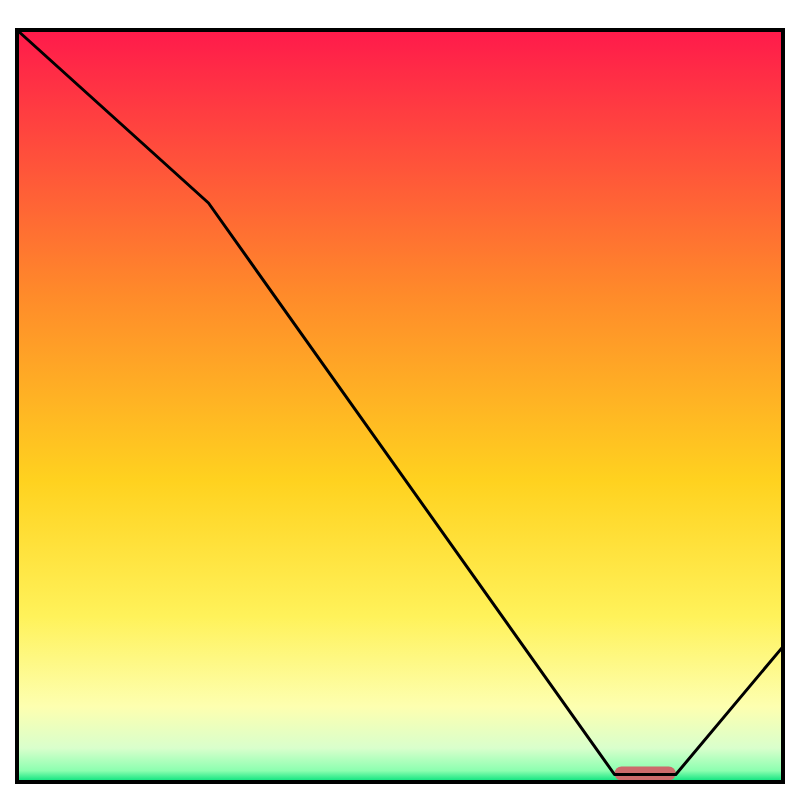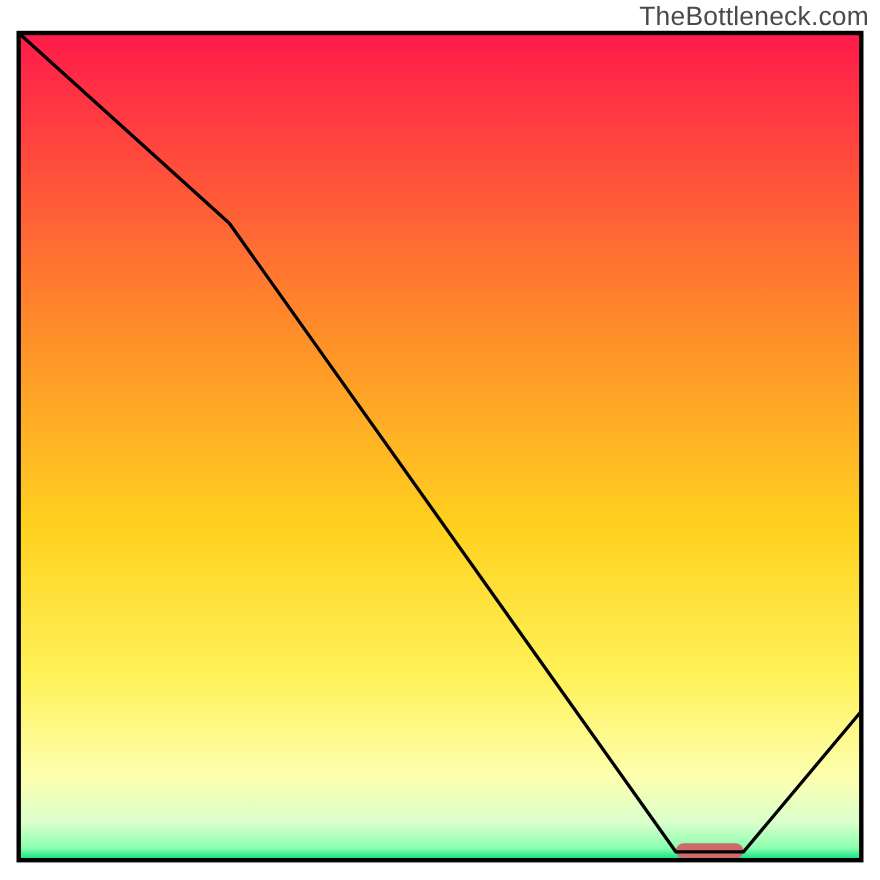--- a/index.html
+++ b/index.html
@@ -29,21 +29,20 @@
   svg.plot {
     position: absolute;
     top: 0;
     left: 0;
   }
 </style>
 </head>
 <body>
 
 <div class="chart-wrap">
-  <div class="watermark">TheBottleneck.com</div>
   <svg class="plot" width="800" height="800" viewBox="0 0 800 800">
     <defs>
       <linearGradient id="bg-grad" x1="0" y1="0" x2="0" y2="1">
           <stop offset="0%" stop-color="#ff1a4b"></stop>
           <stop offset="35%" stop-color="#ff8a2a"></stop>
           <stop offset="60%" stop-color="#ffd21f"></stop>
           <stop offset="78%" stop-color="#fff25a"></stop>
           <stop offset="90%" stop-color="#fdffb0"></stop>
           <stop offset="95.5%" stop-color="#d9ffcc"></stop>
           <stop offset="98.5%" stop-color="#8cffb0"></stop>

